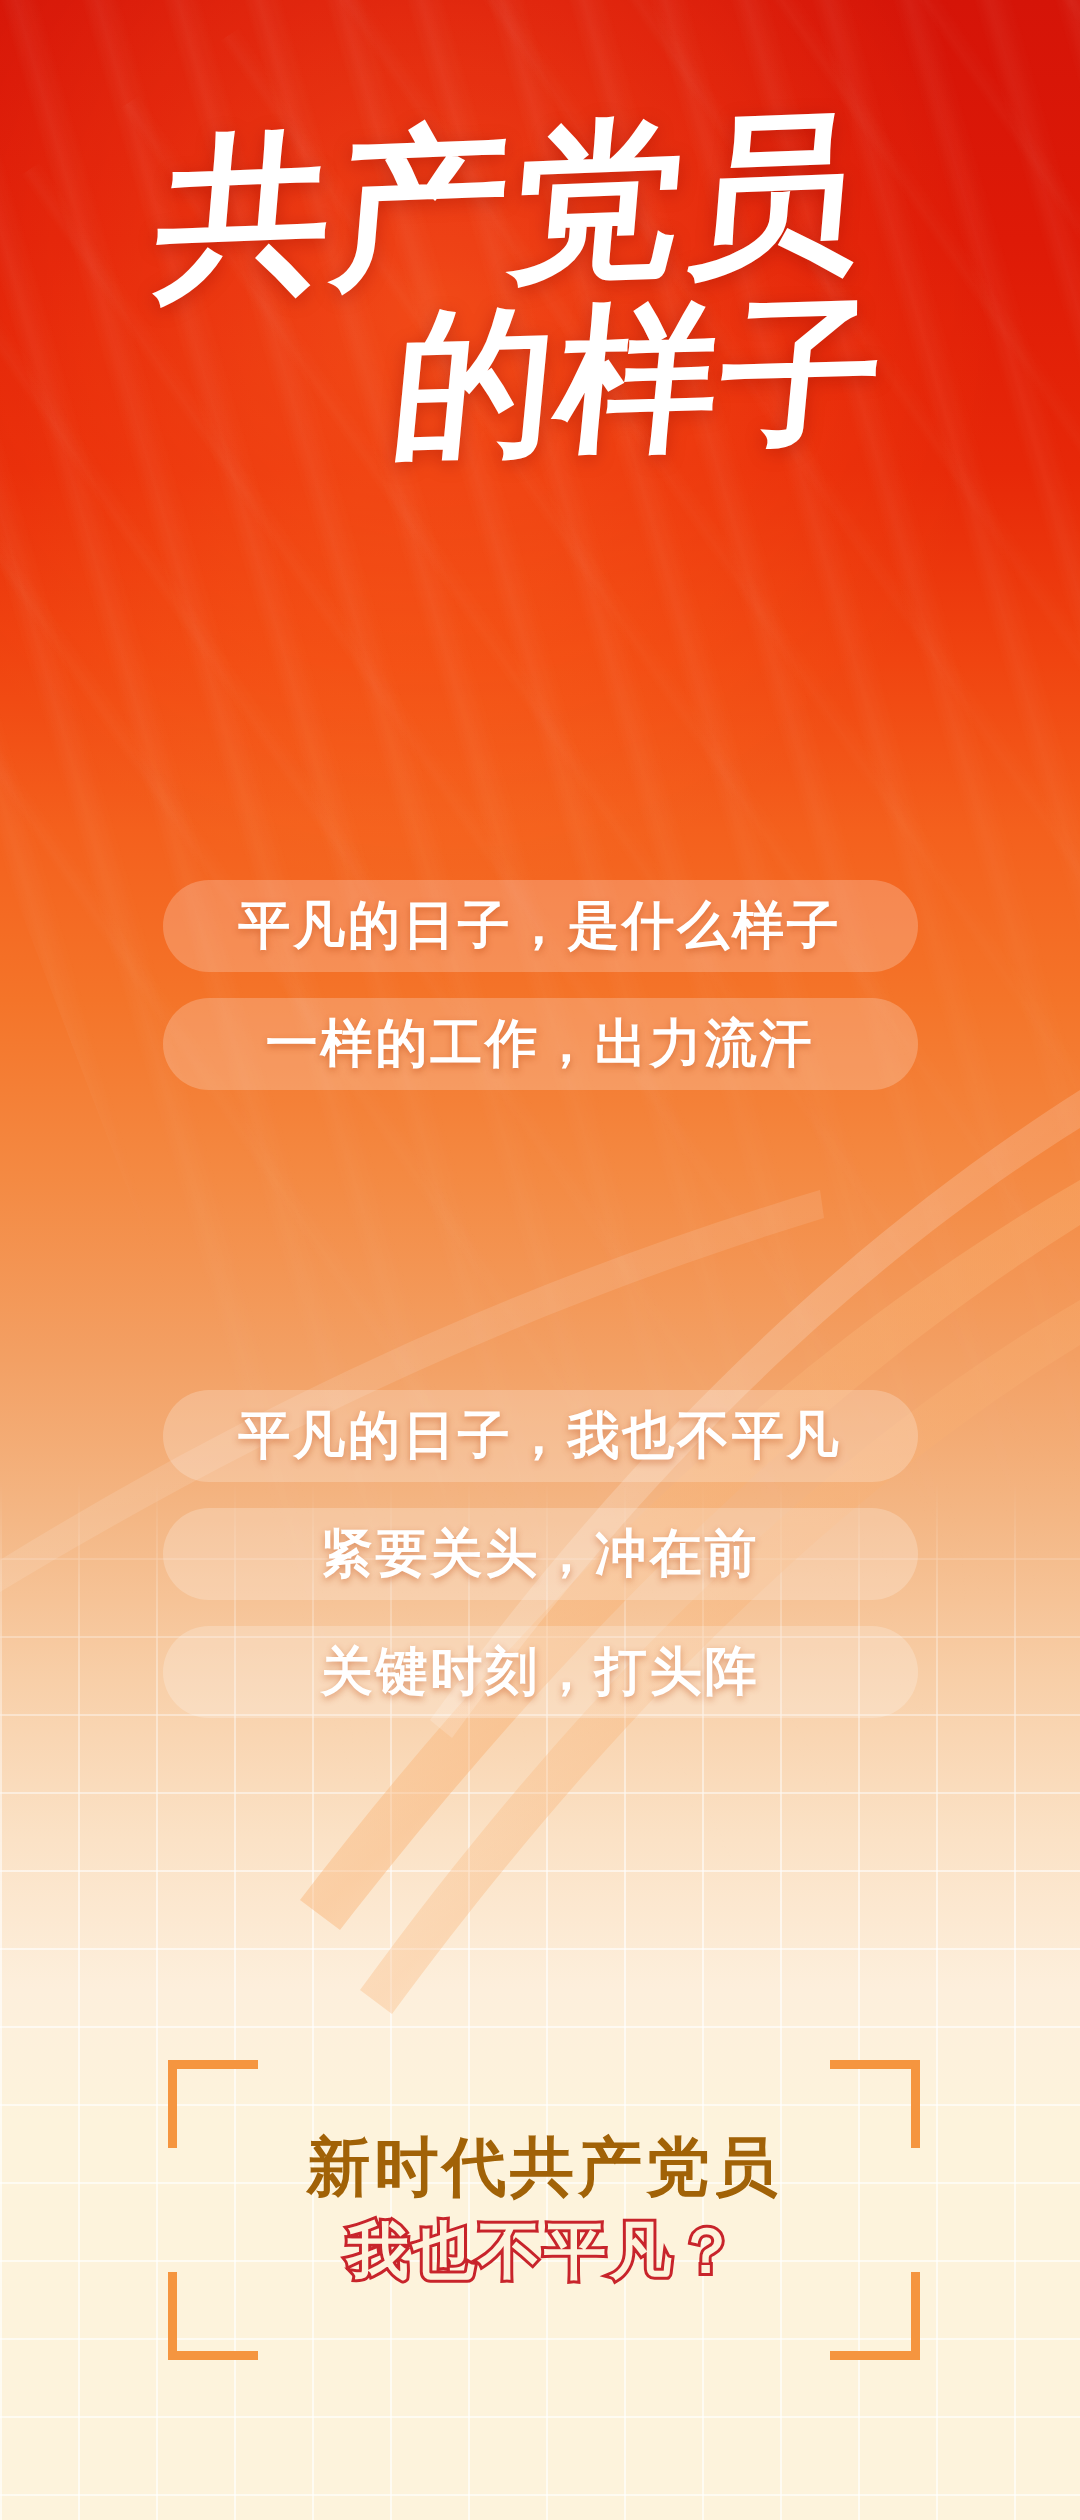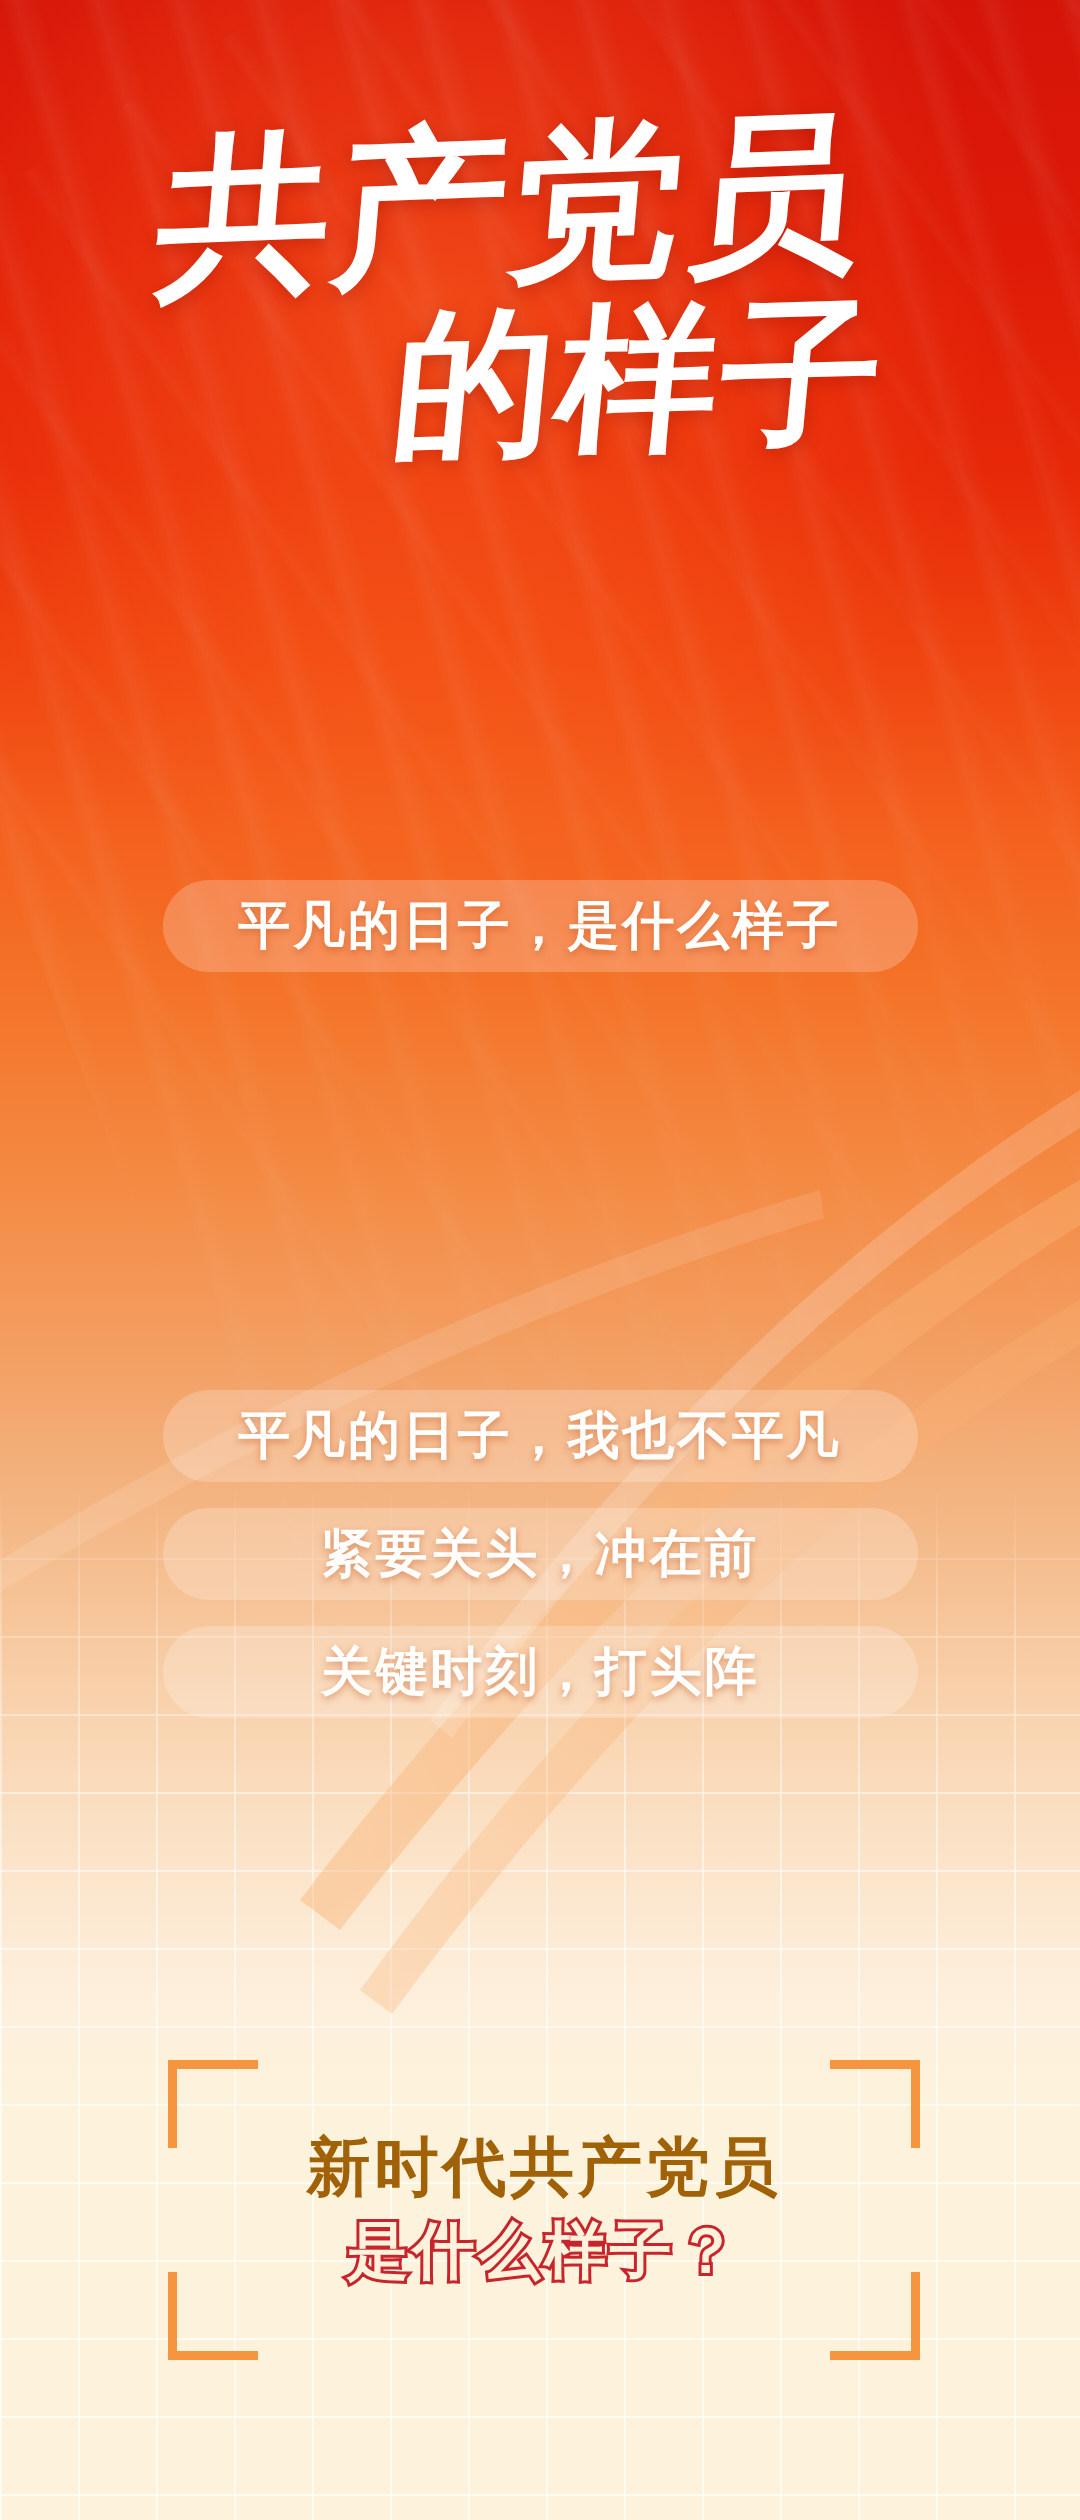--- a/index.html
+++ b/index.html
@@ -218,20 +218,23 @@
 
   <div class="title-wrap">
     <div class="brush title-l1">共产党员</div>
     <div class="brush title-l2">的样子</div>
   </div>
 
   <div class="pill-group" id="group-a">
     <div class="pill">
       <span class="pill-text">平凡的日子，是什么样子</span>
     </div>
+    <div class="pill">
+      <span class="pill-text">一样的工作，出力流汗</span>
+    </div>
   </div>
 
   <div class="pill-group" id="group-b">
     <div class="pill">
       <span class="pill-text">平凡的日子，我也不平凡</span>
     </div>
     <div class="pill">
       <span class="pill-text">紧要关头，冲在前</span>
     </div>
     <div class="pill">
@@ -252,17 +255,17 @@
         <i class="h"></i>
         <i class="v"></i>
       </div>
     <div class="corner c-br">
         <i class="h"></i>
         <i class="v"></i>
       </div>
 
     <div class="bottom-lines">
       <div class="bl1">新时代共产党员</div>
-      <div class="bl2">是什么样子？</div>
+      <div class="bl2">我也不平凡？</div>
     </div>
   </div>
 
 </div>
 
 </body></html>

